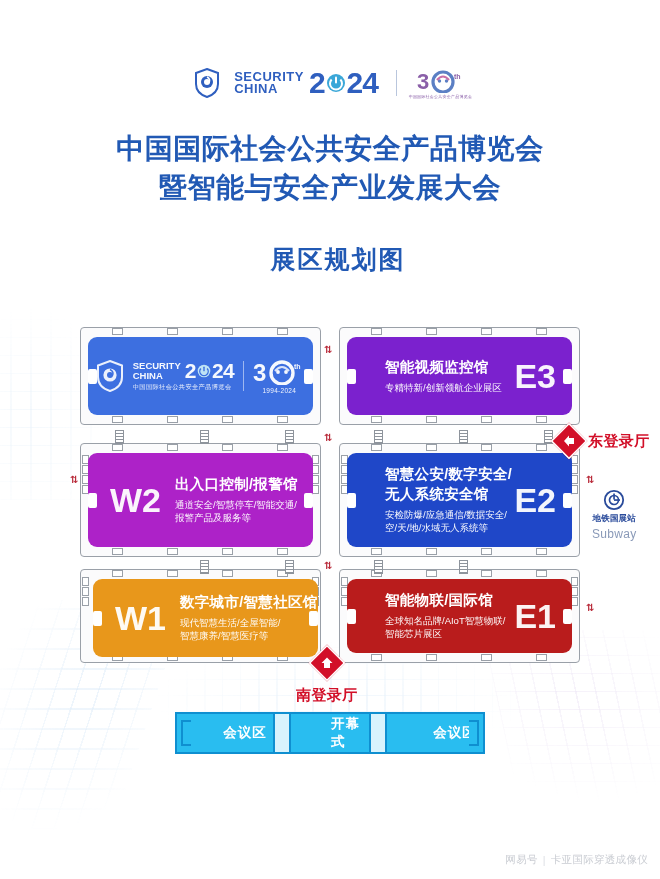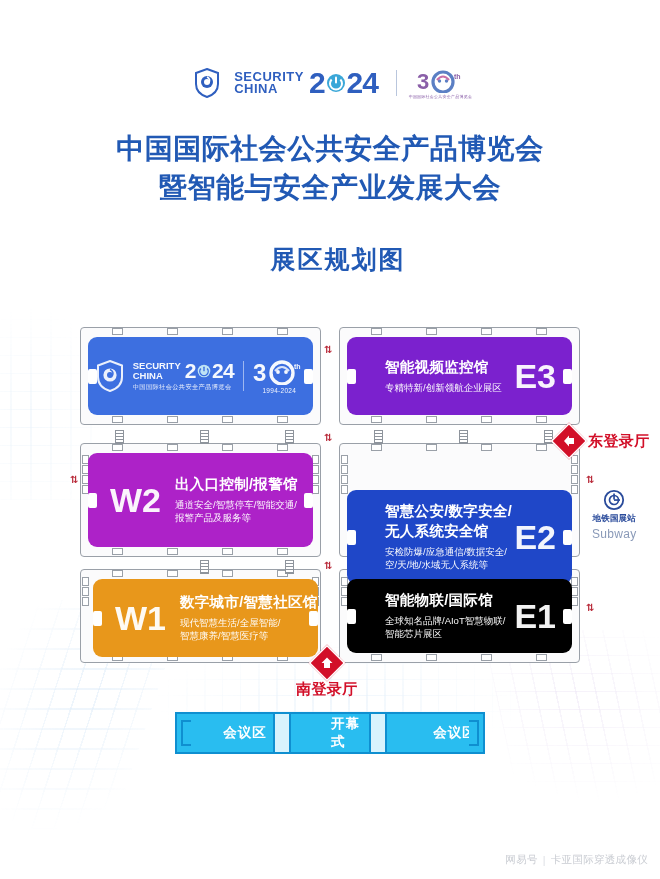--- a/index.html
+++ b/index.html
@@ -136,31 +136,31 @@
 
   
   .west .hall-inner { padding-left: 22px; gap: 14px; }
   
   .east .hall-inner { padding-left: 38px; padding-right: 16px; justify-content: space-between; }
 
   
   #hall-banner { left: 88px;  top: 22px;  width: 225px; height: 78px; }
   #hall-e3     { left: 347px; top: 22px;  width: 225px; height: 78px; }
   #hall-w2     { left: 88px;  top: 138px; width: 225px; height: 94px; }
-  #hall-e2     { left: 347px; top: 138px; width: 225px; height: 94px; margin-top: 37px; }
+  #hall-e2     { left: 347px; top: 138px; width: 225px; height: 94px; }
   #hall-w1     { left: 93px;  top: 264px; width: 225px; height: 78px; }
   #hall-e1     { left: 347px; top: 264px; width: 225px; height: 74px; }
 
   
   #hall-banner { background: #3d6fe0; }
   #hall-e3 { background: #7b21ce; }
   #hall-w2 { background: #ad22c8; }
   #hall-e2 { background: #1f47c8; }
   #hall-w1 { background: #e8971b; }
-  #hall-e1 { background: #000000; }
+  #hall-e1 { background: #b91c1c; }
 
   
   .plan-frame {
     position: absolute; border: 1px solid #9aa0a8; background: #fbfbfc;
     border-radius: 4px;
   }
   .tick-row { position: absolute; display: flex; justify-content: space-around; }
   .tick {
     width: 11px; height: 7px; border: 1px solid #9aa0a8; background: #fff;
     font-size: 2.6px; color: #6a7179; text-align: center; line-height: 7px;
@@ -205,21 +205,21 @@
   .diamond {
     width: 26px; height: 26px; background: #d20f28; transform: rotate(45deg);
     display: flex; align-items: center; justify-content: center;
     box-shadow: 0 0 0 1.5px #fff inset;
   }
   .diamond svg { transform: rotate(-45deg); }
   .marker-label { color: #d20f28; font-size: 15px; font-weight: bold; letter-spacing: .4px; }
 
   #marker-east { left: 556px; top: 428px; }
   #marker-south {
-    left: 296px; top: 650px; flex-direction: column; gap: 4px; align-items: center;
+    left: 296px; top: 650px; flex-direction: column; gap: 10px; align-items: center;
   }
 
   
   #subway {
     position: absolute; left: 592px; top: 489px;
     display: flex; flex-direction: column; align-items: center; gap: 2px;
   }
   .subway-cn { font-size: 8.5px; color: #2a4b9b; font-weight: bold; letter-spacing: .2px; }
   .subway-en { font-size: 12px; color: #8a9ab8; letter-spacing: .3px; }
 

